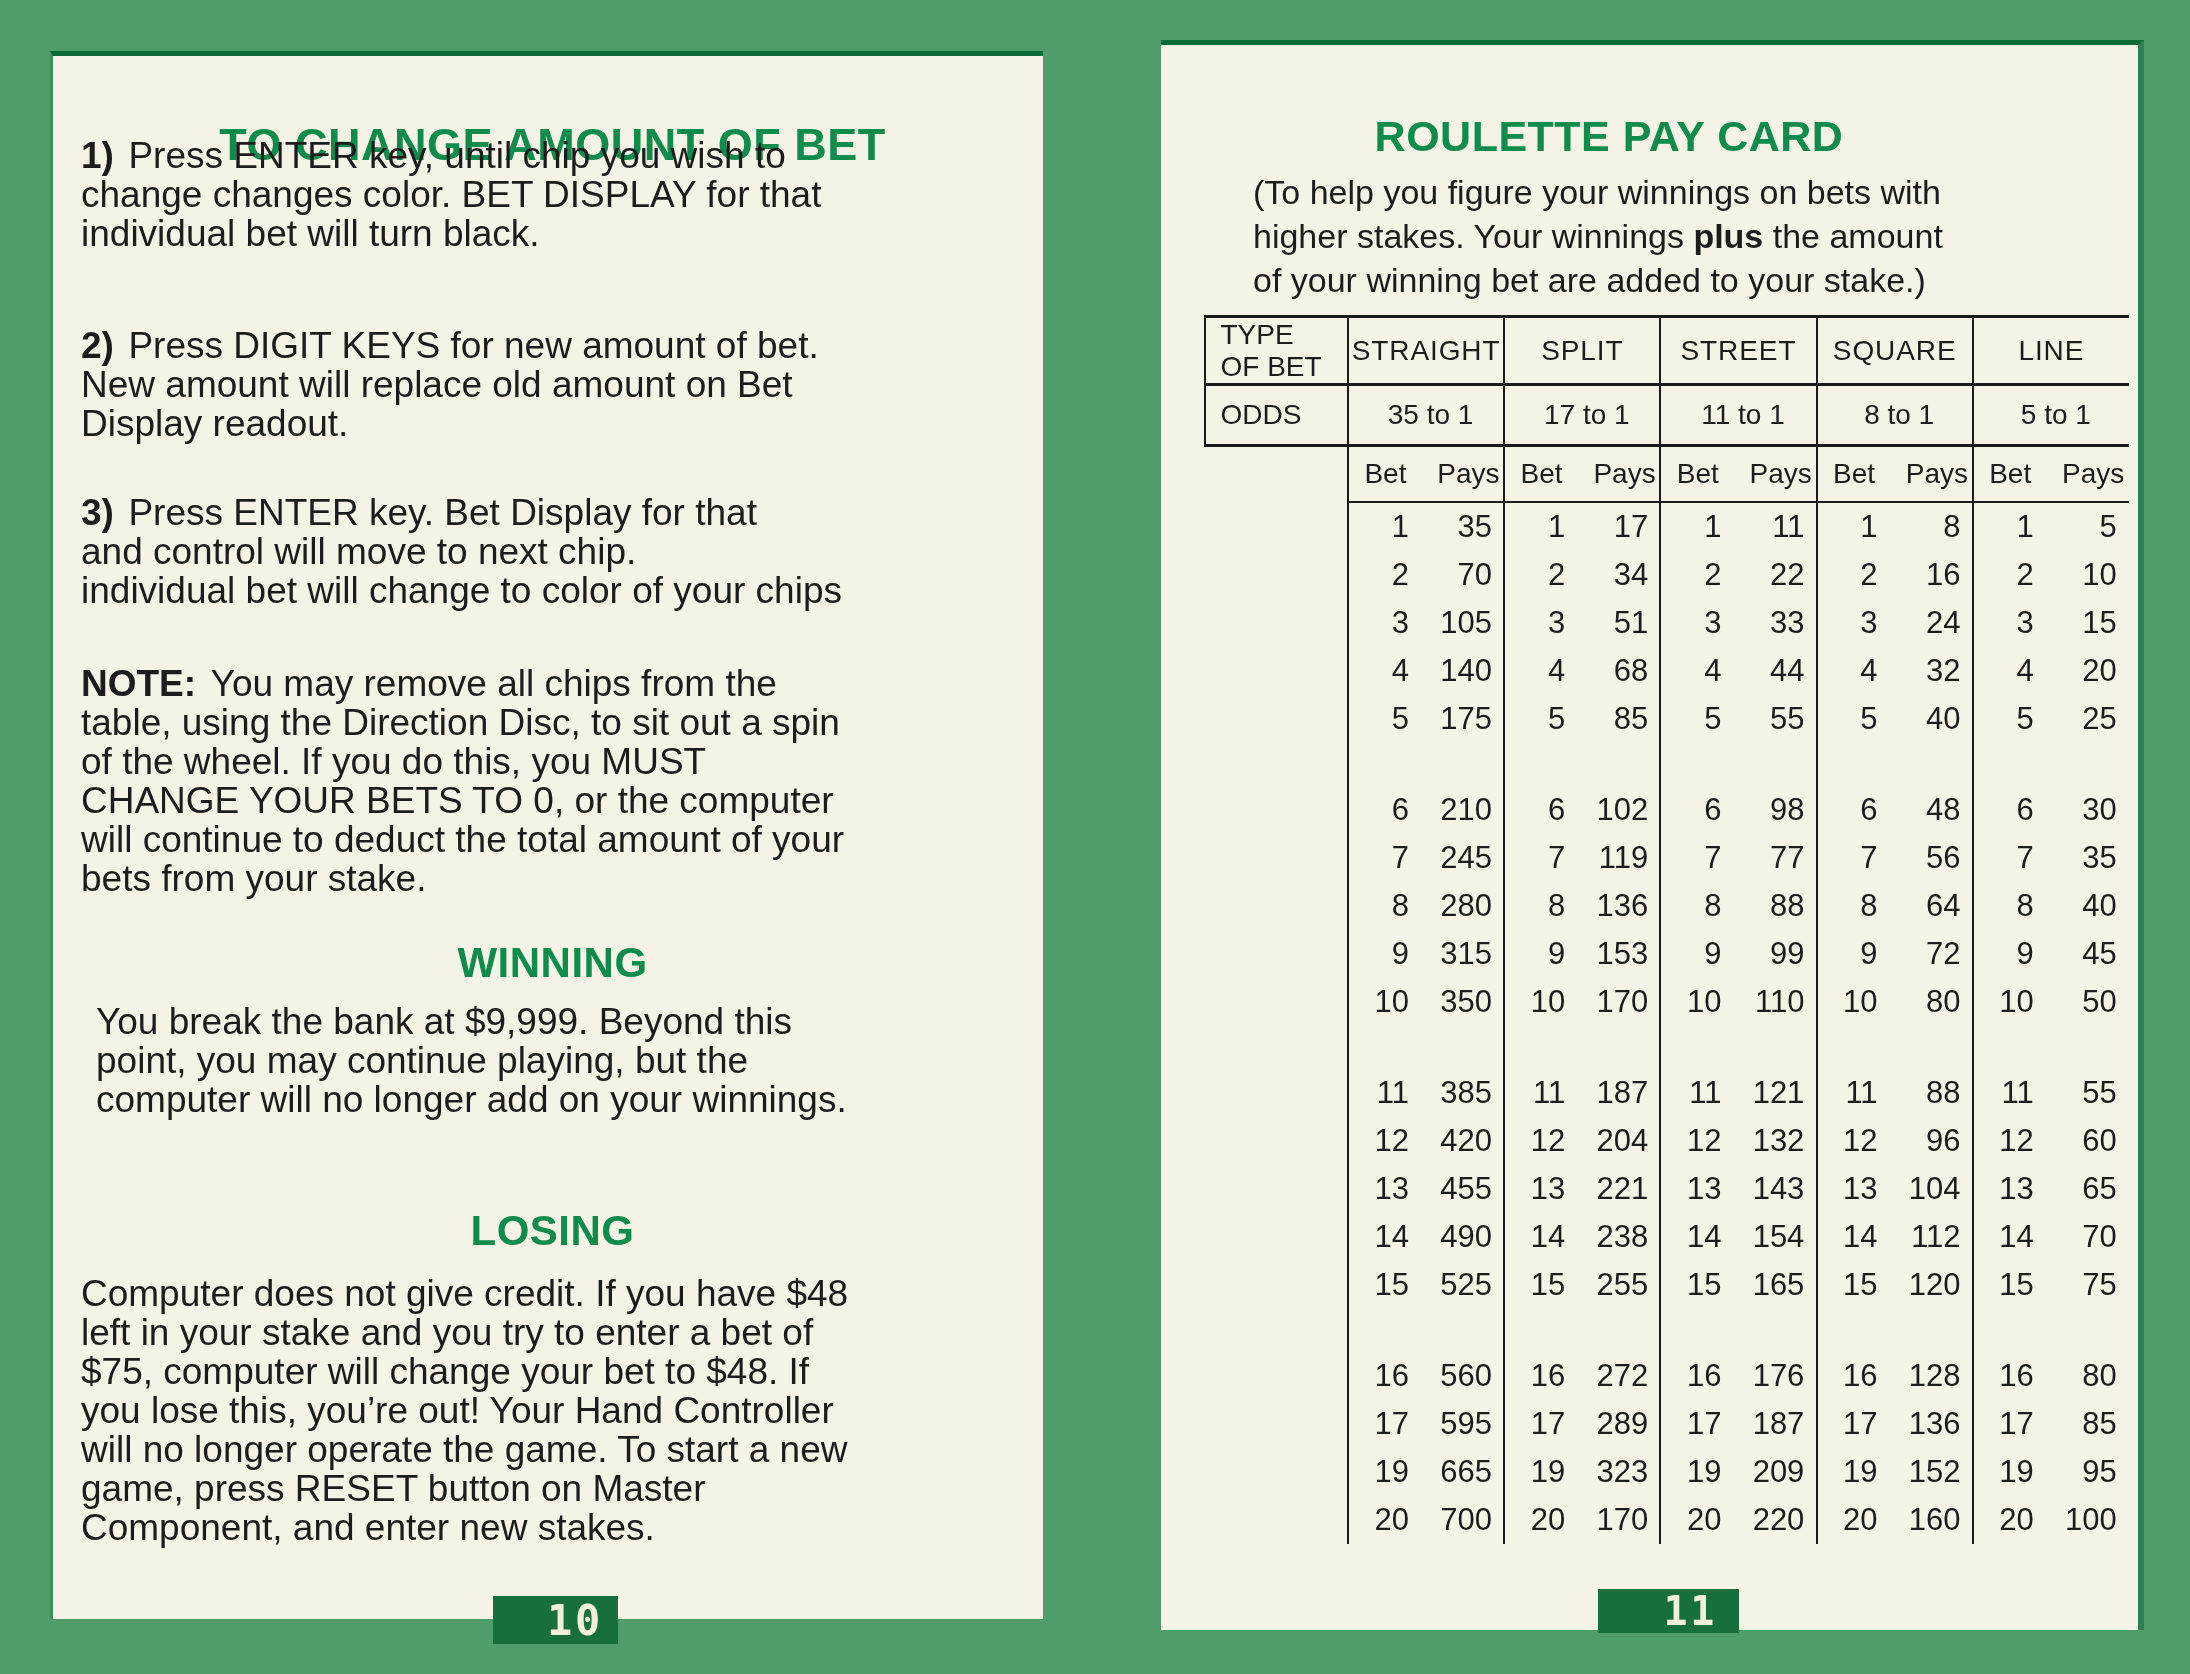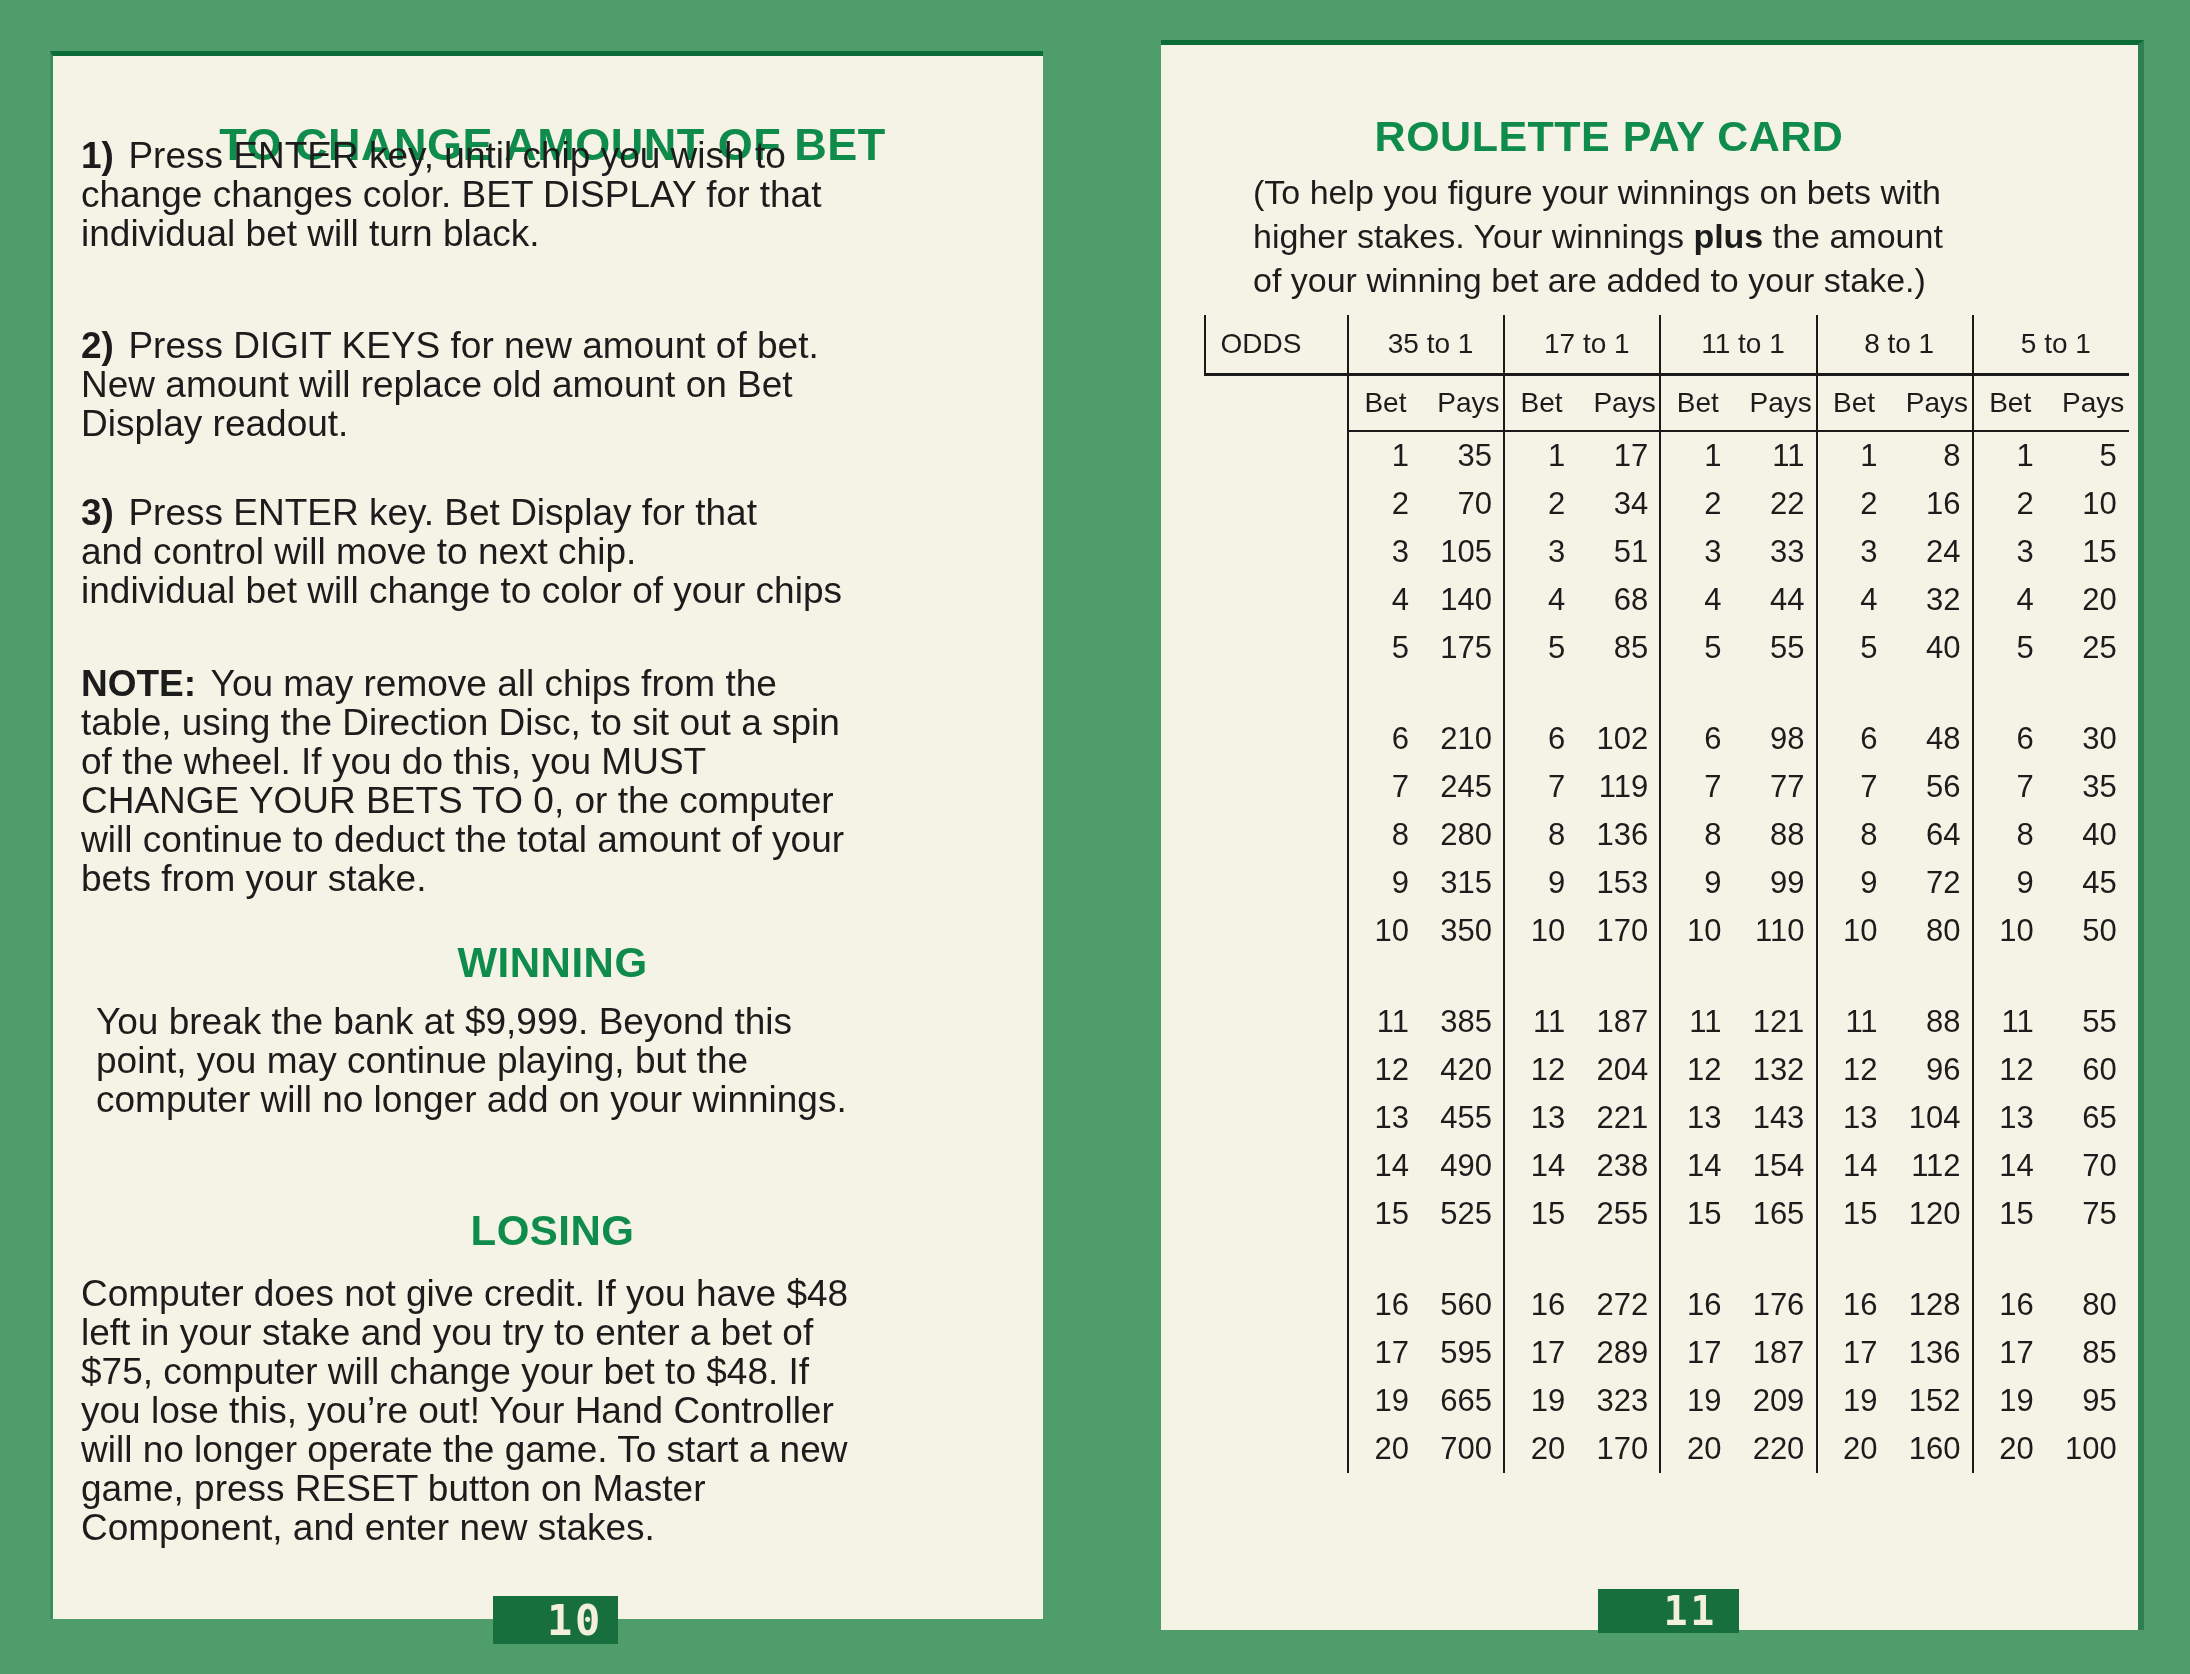--- a/index.html
+++ b/index.html
@@ -135,20 +135,31 @@
   <table class="paycard">
       <colgroup>
         <col class="c-first">
         <col>
         <col>
         <col>
         <col>
         <col>
       </colgroup>
       <tbody>
+        <tr class="h1">
+          <td class="c0 corner">
+            <div>TYPE</div>
+            <div>OF BET</div>
+          </td>
+          <td class="ct mid">STRAIGHT</td>
+          <td class="ct mid">SPLIT</td>
+          <td class="ct mid">STREET</td>
+          <td class="ct mid">SQUARE</td>
+          <td class="ct mid">LINE</td>
+        </tr>
         <tr class="h2">
           <td class="c0">ODDS</td>
           <td class="co mid">35 to 1</td>
           <td class="co mid">17 to 1</td>
           <td class="co mid">11 to 1</td>
           <td class="co mid">8 to 1</td>
           <td class="co mid">5 to 1</td>
         </tr>
         <tr class="h3">
           <td class="c0"></td>

